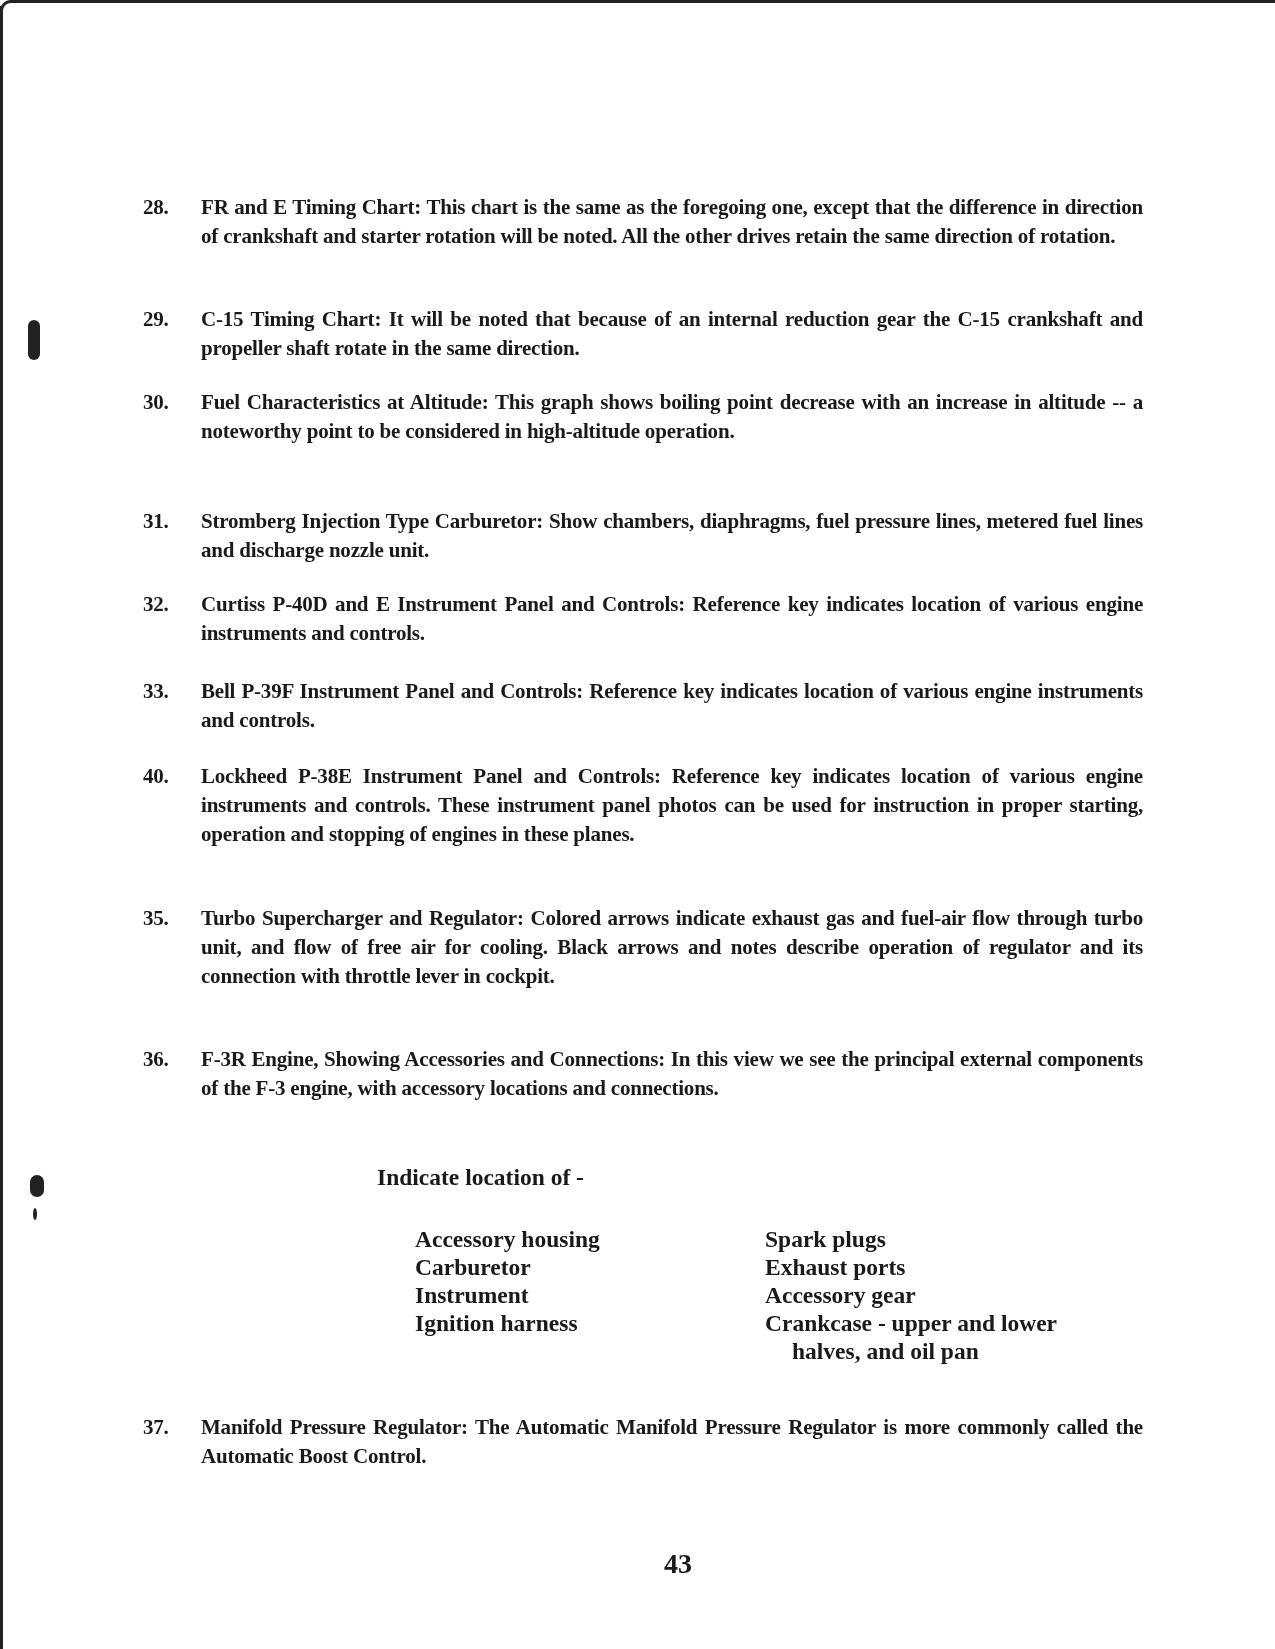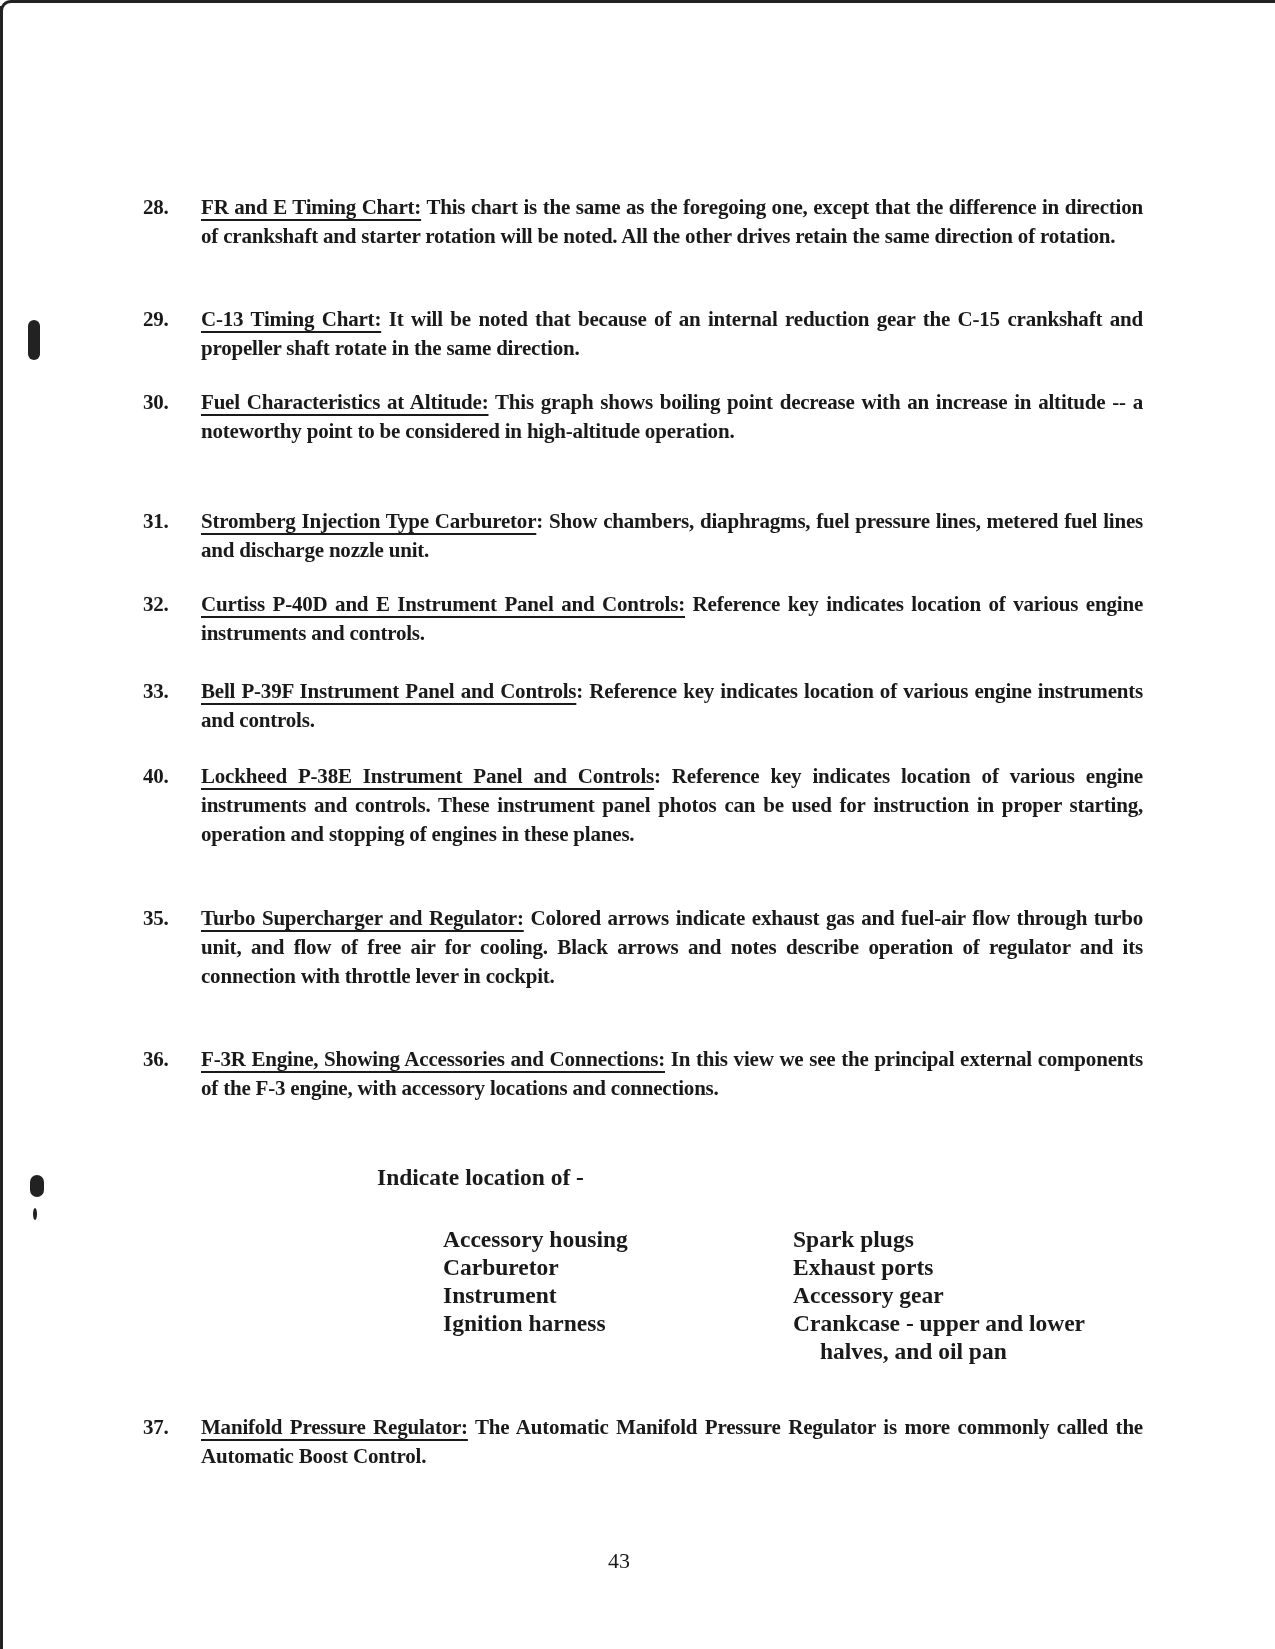--- a/index.html
+++ b/index.html
@@ -13,51 +13,51 @@
   }
   .page-border-left {
     position: absolute; left: 0; top: 6px; width: 3px; height: 1643px; background: #222;
   }
   .item {
     position: absolute; left: 143px; width: 1000px;
     font-size: 21px; line-height: 29px; font-weight: bold; letter-spacing: -0.2px;
   }
   .num { position: absolute; left: 0; top: 0; width: 50px; }
   .text { margin-left: 58px; text-align: justify; }
-  .title { text-decoration: underline; text-underline-offset: 5px; text-decoration-thickness: 2px; }
+  .title { text-underline-offset: 5px; text-decoration-thickness: 2px; }
   .sub-heading {
     position: absolute; left: 377px; top: 1164px; font-size: 23.5px; font-weight: bold; text-align: right;
   }
-  .col { position: absolute; font-size: 23.5px; font-weight: bold; line-height: 28px; margin-left: 28px; }
+  .col { position: absolute; font-size: 23.5px; font-weight: bold; line-height: 28px; }
   .col-left { left: 415px; top: 1225px; }
   .col-right { left: 765px; top: 1225px; }
   .indent { padding-left: 27px; }
   .page-number {
-    position: absolute; left: 608px; top: 1548px; font-size: 22px; font-weight: normal;
+    position: absolute; left: 664px; top: 1548px; font-size: 28px; font-weight: bold;
   }
   .speck { position: absolute; background: #222; border-radius: 50%; }
 </style>
 </head>
 <body>
 
 <div class="page-border-top"></div>
 <div class="page-border-left"></div>
 
 <div class="speck" style="left:28px;top:320px;width:12px;height:40px;border-radius:6px;"></div>
 <div class="speck" style="left:30px;top:1175px;width:14px;height:22px;border-radius:7px;"></div>
 <div class="speck" style="left:33px;top:1208px;width:4px;height:12px;"></div>
 
 <div class="item" style="top:193px;">
   <span class="num">28.</span>
   <div class="text"><span class="title">FR and E Timing Chart:</span><span> This chart is the same as the foregoing one, except that the difference in direction of crankshaft and starter rotation will be noted. All the other drives retain the same direction of rotation.</span></div>
 </div>
 
 <div class="item" style="top:305px;">
   <span class="num">29.</span>
-  <div class="text"><span class="title">C-13 Timing Chart:</span><span> It will be noted that because of an internal reduction gear the C-15 crankshaft and propeller shaft rotate in the same direction.</span></div>
+  <div class="text"><span class="title">C-15 Timing Chart:</span><span> It will be noted that because of an internal reduction gear the C-15 crankshaft and propeller shaft rotate in the same direction.</span></div>
 </div>
 
 <div class="item" style="top:388px;">
   <span class="num">30.</span>
   <div class="text"><span class="title">Fuel Characteristics at Altitude:</span><span> This graph shows boiling point decrease with an increase in altitude -- a noteworthy point to be considered in high-altitude operation.</span></div>
 </div>
 
 <div class="item" style="top:507px;">
   <span class="num">31.</span>
   <div class="text"><span class="title">Stromberg Injection Type Carburetor</span><span>: Show chambers, diaphragms, fuel pressure lines, metered fuel lines and discharge nozzle unit.</span></div>

